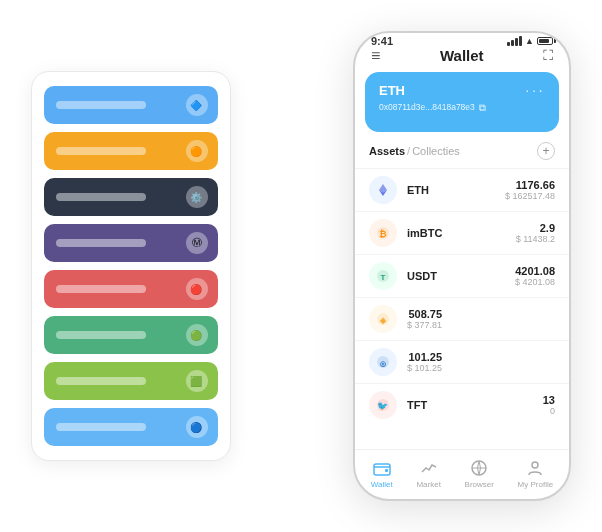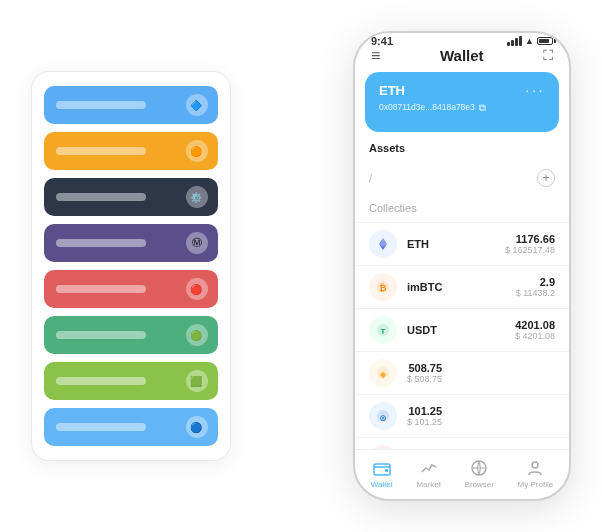--- a/index.html
+++ b/index.html
@@ -240,22 +240,22 @@
     
     .assets-tabs {
       display: flex;
       align-items: center;
       justify-content: space-between;
       padding: 0 14px 8px;
     }
 
     .assets-tabs-left {
       display: flex;
-      gap: 18px;
-      flex-direction: column;
+      align-items: center;
+      gap: 2px;
     }
 
     .tab-active {
       font-size: 11px;
       font-weight: 600;
       color: #222;
     }
 
     .tab-separator {
       font-size: 11px;
@@ -509,21 +509,21 @@
 
       <div class="asset-item">
         <div class="asset-icon icon-dai">
           <svg width="14" height="14" viewBox="0 0 14 14">
             <circle cx="7" cy="7" r="6" fill="#f5ac37" opacity="0.15"></circle>
             <text x="7" y="10.5" text-anchor="middle" font-size="8" fill="#f5ac37" font-weight="bold">◈</text>
           </svg>
         </div>
         <div class="asset-amounts">
           <div class="asset-amount-main">508.75</div>
-          <div class="asset-amount-usd">$ 508.75</div>
+          <div class="asset-amount-usd">$ 377.81</div>
         </div>
       </div>
 
       <div class="asset-item">
         <div class="asset-icon icon-usdc">
           <svg width="14" height="14" viewBox="0 0 14 14">
             <circle cx="7" cy="7" r="6" fill="#2775ca" opacity="0.15"></circle>
             <text x="7" y="10.5" text-anchor="middle" font-size="7" fill="#2775ca" font-weight="bold">◎</text>
           </svg>
         </div>

